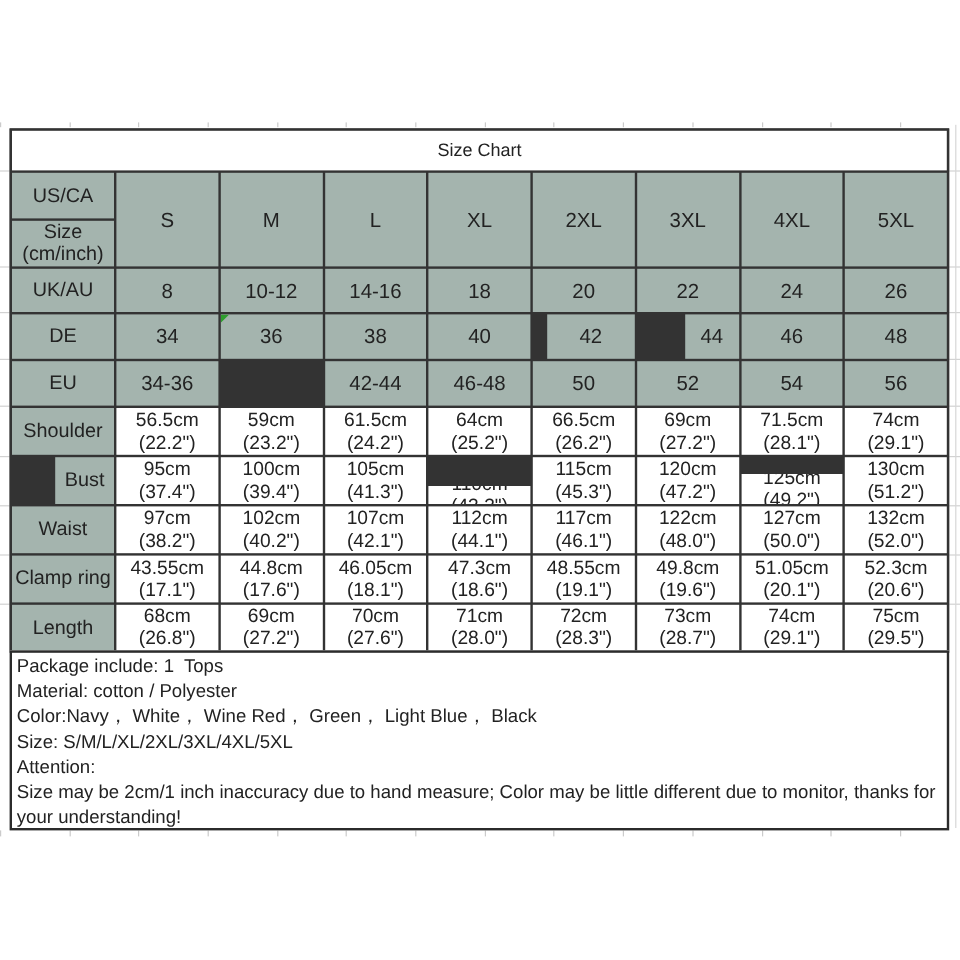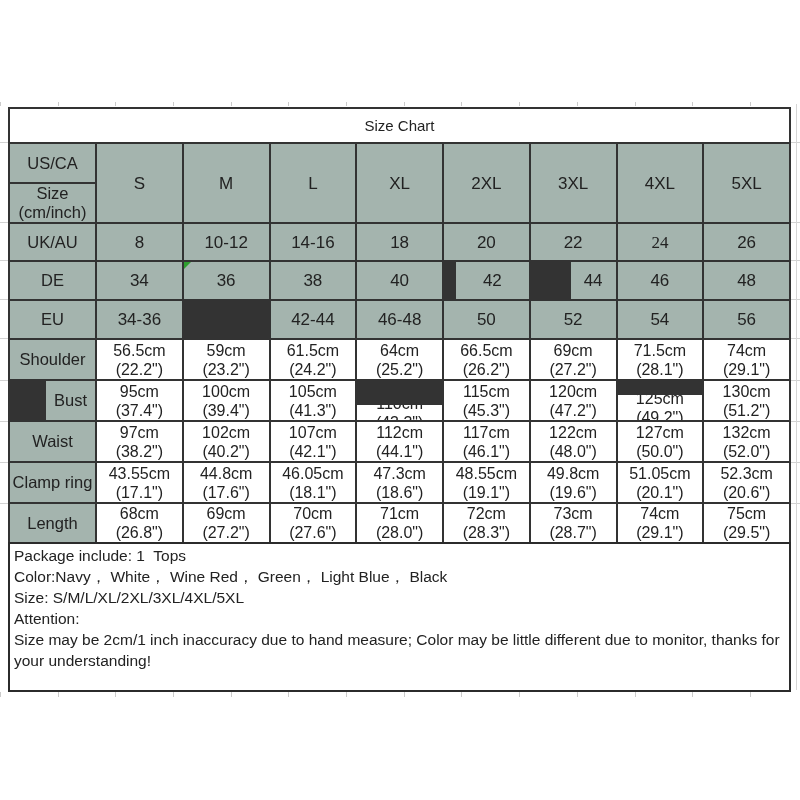--- a/index.html
+++ b/index.html
@@ -112,21 +112,21 @@
     <div class="cell" style="grid-area: 2 / 7 / span 2;">3XL</div>
     <div class="cell" style="grid-area: 2 / 8 / span 2;">4XL</div>
     <div class="cell" style="grid-area: 2 / 9 / span 2;">5XL</div>
     <div class="cell label-cell" style="grid-area: 4 / 1;">UK/AU</div>
     <div class="cell " style="grid-area: 4 / 2;">8</div>
     <div class="cell " style="grid-area: 4 / 3;">10-12</div>
     <div class="cell " style="grid-area: 4 / 4;">14-16</div>
     <div class="cell " style="grid-area: 4 / 5;">18</div>
     <div class="cell " style="grid-area: 4 / 6;">20</div>
     <div class="cell " style="grid-area: 4 / 7;">22</div>
-    <div class="cell " style="grid-area: 4 / 8; font-family: Liberation Serif, serif;">24</div>
+    <div class="cell " style="grid-area: 4 / 8;">24</div>
     <div class="cell " style="grid-area: 4 / 9;">26</div>
     <div class="cell label-cell" style="grid-area: 5 / 1;">DE</div>
     <div class="cell " style="grid-area: 5 / 2;">34</div>
     <div class="cell " style="grid-area: 5 / 3;">36</div>
     <div class="cell " style="grid-area: 5 / 4;">38</div>
     <div class="cell " style="grid-area: 5 / 5;">40</div>
     <div class="cell " style="grid-area: 5 / 6; margin-left: 12px;">42</div>
     <div class="cell " style="grid-area: 5 / 7; margin-left: 40px;">44</div>
     <div class="cell " style="grid-area: 5 / 8;">46</div>
     <div class="cell " style="grid-area: 5 / 9;">48</div>
@@ -222,17 +222,18 @@
     <div class="cell white measure" style="grid-area: 11 / 8;">74cm
 (29.1")</div>
     <div class="cell white measure" style="grid-area: 11 / 9;">75cm
 (29.5")</div>
   </div>
 
 <div class="error-triangle"></div>
 
 <div class="notes-box">
   <div class="note-line">Package include: 1  Tops</div>
+  <div class="note-line">Material: cotton / Polyester</div>
   <div class="note-line">Color:Navy， White， Wine Red， Green， Light Blue， Black</div>
   <div class="note-line">Size: S/M/L/XL/2XL/3XL/4XL/5XL</div>
   <div class="note-line">Attention:</div>
   <div class="note-line">Size may be 2cm/1 inch inaccuracy due to hand measure; Color may be little different due to monitor, thanks for your understanding!</div>
 </div>
 
 </body></html>

